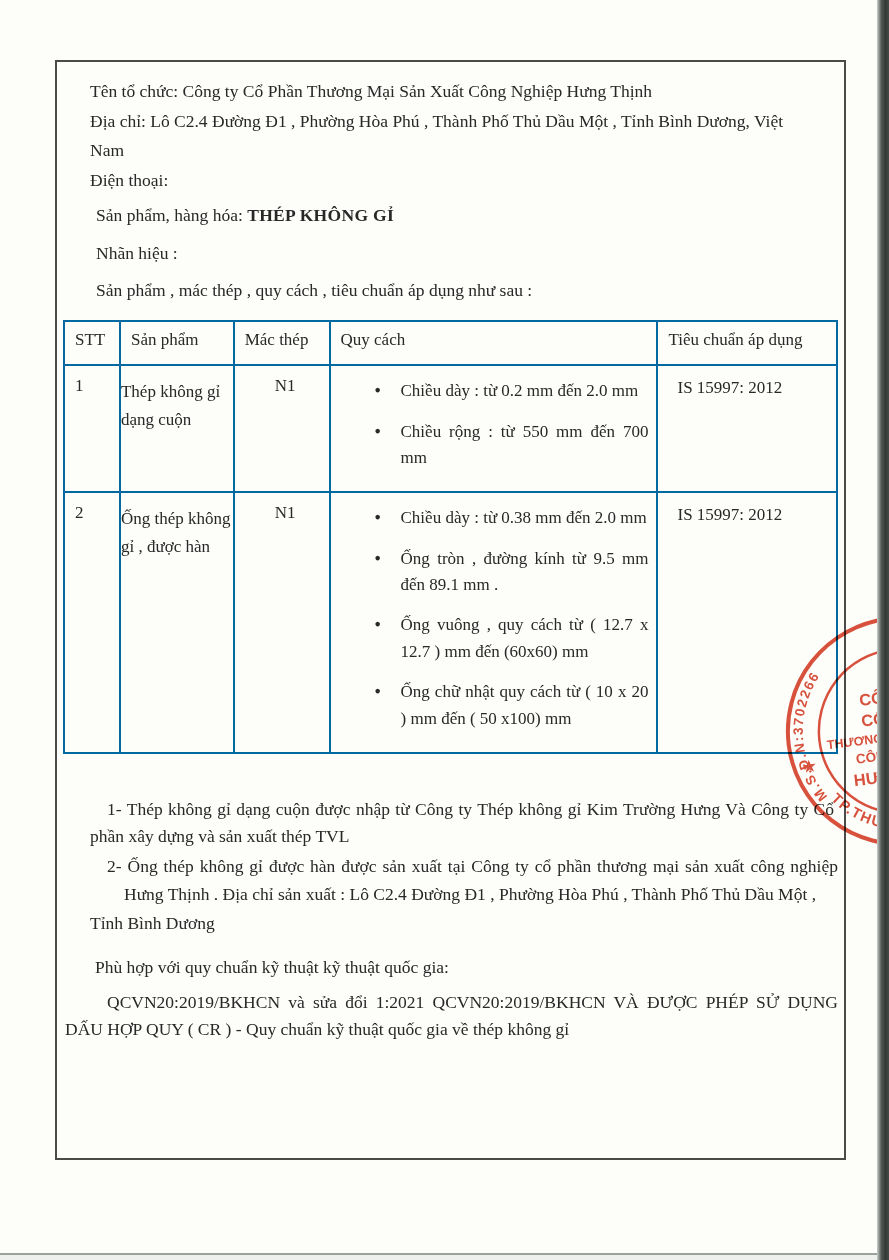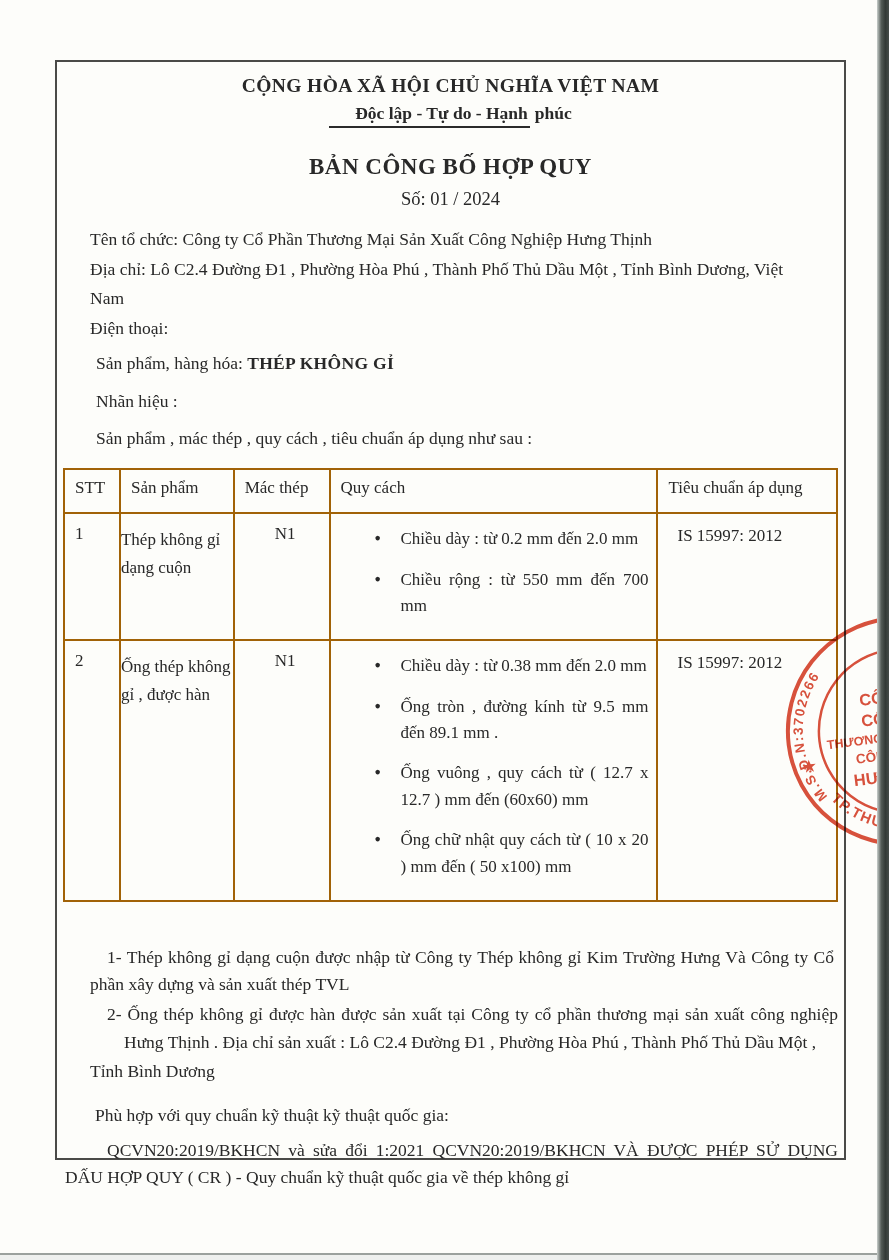--- a/index.html
+++ b/index.html
@@ -51,21 +51,21 @@
   .info .sub p { margin-bottom:9px; }
   .product-value { font-weight:bold; letter-spacing:0.3px; }
   
   table.spec {
     margin:16px 0 0 6px;
     width:775px;
     border-collapse:collapse;
     font-size:17px;
   }
   table.spec th, table.spec td {
-    border:2px solid #a16207;
+    border:2px solid #0369a1;
     vertical-align:top;
     font-weight:normal;
     text-align:left;
   }
   table.spec th { height:44px; padding:8px 10px; }
   th.c-stt, td.c-stt { width:56px; text-align:center; }
   th.c-prod, td.c-prod { width:114px; }
   th.c-grade, td.c-grade { width:96px; text-align:left; }
   td.c-grade { text-align:center;padding-left:40px; }
   th.c-spec, td.c-spec { width:329px; }
@@ -103,28 +103,20 @@
   .stamp text, .stamp textPath {
     font-family:"Liberation Sans", sans-serif;
     font-weight:bold;
   }
 </style>
 </head>
 <body>
 
 <div class="doc-frame">
 
-  <div class="hdr">
-    <div class="national-title">CỘNG HÒA XÃ HỘI CHỦ NGHĨA VIỆT NAM</div>
-    <div class="motto">
-      <span class="u">Độc lập - Tự do - Hạnh</span><span class="tail">phúc</span>
-    </div>
-    <div class="doc-title">BẢN CÔNG BỐ HỢP QUY</div>
-    <div class="doc-number">Số: 01 / 2024</div>
-  </div>
 
   <div class="info">
     <p>Tên tổ chức: Công ty Cổ Phần Thương Mại Sản Xuất Công Nghiệp Hưng Thịnh</p>
     <p>Địa chỉ: Lô C2.4 Đường Đ1 , Phường Hòa Phú , Thành Phố Thủ Dầu Một , Tỉnh Bình Dương, Việt Nam</p>
     <p>Điện thoại:</p>
     <div class="sub">
       <p><span>Sản phẩm, hàng hóa: </span><span class="product-value">THÉP KHÔNG GỈ</span></p>
       <p>Nhãn hiệu :</p>
       <p>Sản phẩm , mác thép , quy cách , tiêu chuẩn áp dụng như sau :</p>
     </div>

